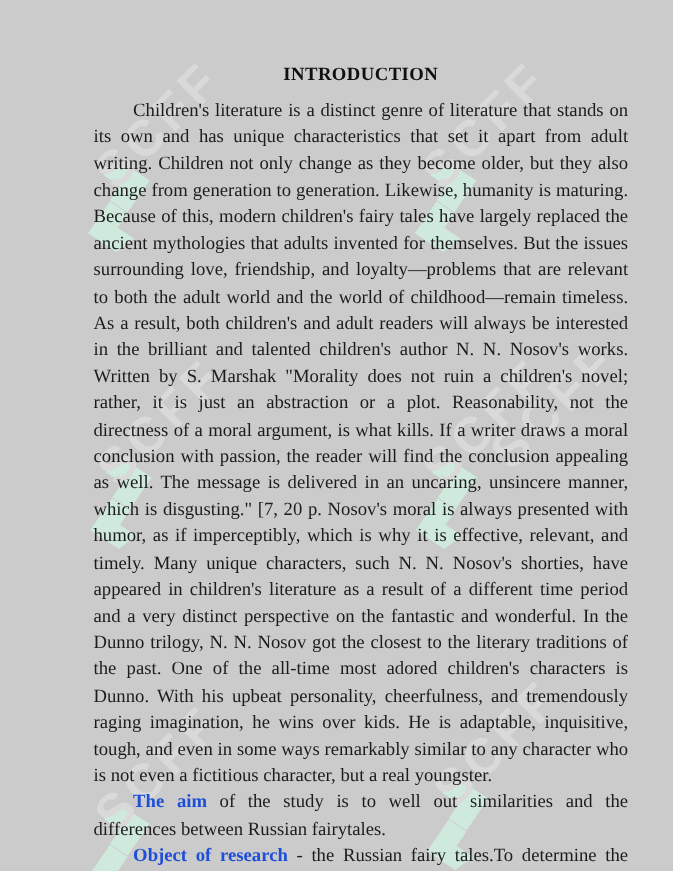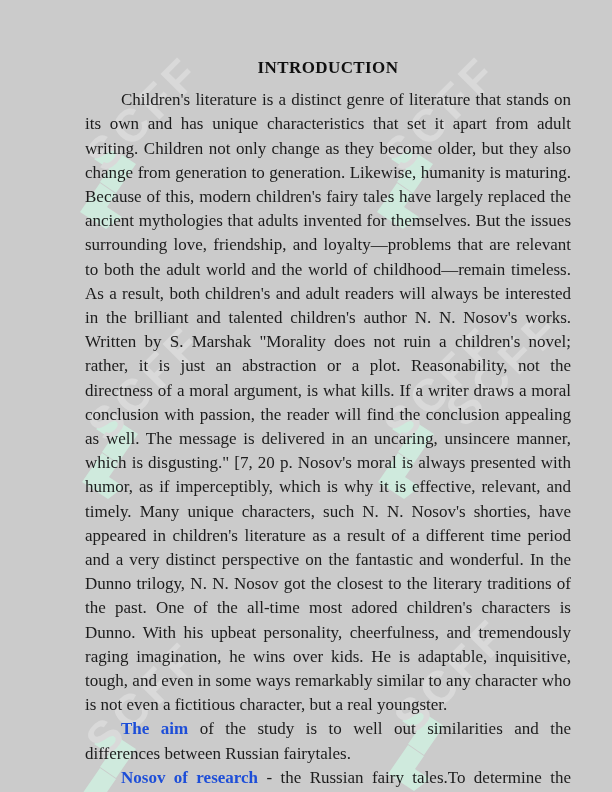--- a/index.html
+++ b/index.html
@@ -114,17 +114,17 @@
 
   </div>
 
   <div class="content">
     <div class="doc-title">INTRODUCTION</div>
 
     <p><b></b><span>Children's literature is a distinct genre of literature that stands on its own and has unique characteristics that set it apart from adult writing. Children not only change as they become older, but they also change from generation to generation. Likewise, humanity is maturing. Because of this, modern children's fairy tales have largely replaced the ancient mythologies that adults invented for themselves. But the issues surrounding love, friendship, and loyalty—problems that are relevant to both the adult world and the world of childhood—remain timeless. As a result, both children's and adult readers will always be interested in the brilliant and talented children's author N. N. Nosov's works. Written by S. Marshak "Morality does not ruin a children's novel; rather, it is just an abstraction or a plot. Reasonability, not the directness of a moral argument, is what kills. If a writer draws a moral conclusion with passion, the reader will find the conclusion appealing as well. The message is delivered in an uncaring, unsincere manner, which is disgusting." [7, 20 p. Nosov's moral is always presented with humor, as if imperceptibly, which is why it is effective, relevant, and timely. Many unique characters, such N. N. Nosov's shorties, have appeared in children's literature as a result of a different time period and a very distinct perspective on the fantastic and wonderful. In the Dunno trilogy, N. N. Nosov got the closest to the literary traditions of the past. One of the all-time most adored children's characters is Dunno. With his upbeat personality, cheerfulness, and tremendously raging imagination, he wins over kids. He is adaptable, inquisitive, tough, and even in some ways remarkably similar to any character who is not even a fictitious character, but a real youngster.</span></p>
 
     <p><b>The aim</b><span> of the study is to well out similarities and the differences between Russian fairytales.</span></p>
 
-    <p><b>Nosov of research</b><span> - the Russian fairy tales.To determine the artistic features of the Dunno trilogy.:</span></p>
+    <p><b>Object of research</b><span> - the Russian fairy tales.To determine the artistic features of the Dunno trilogy.:</span></p>
 
   </div>
 
 </div>
 
 </body></html>

